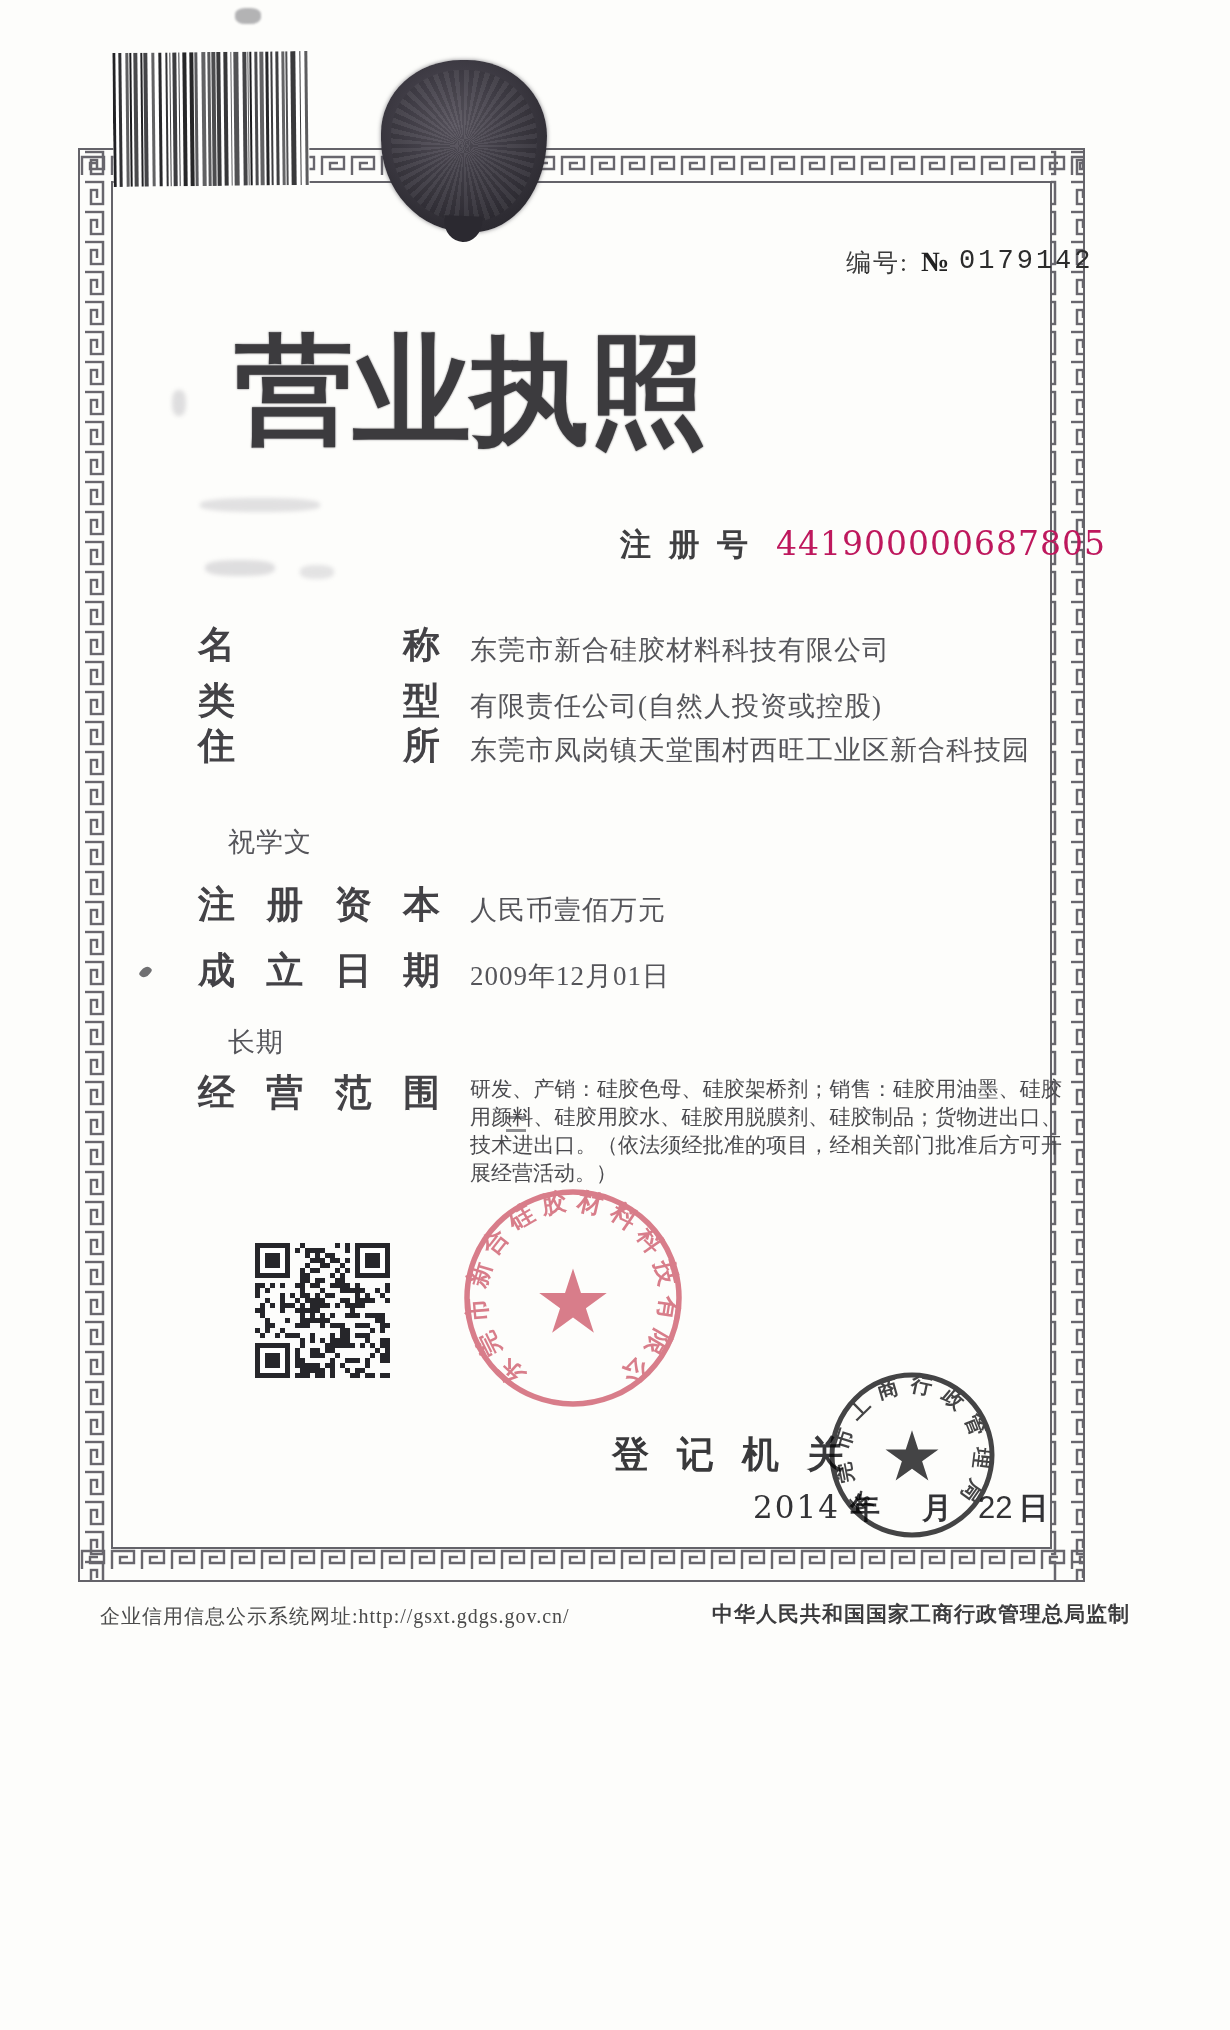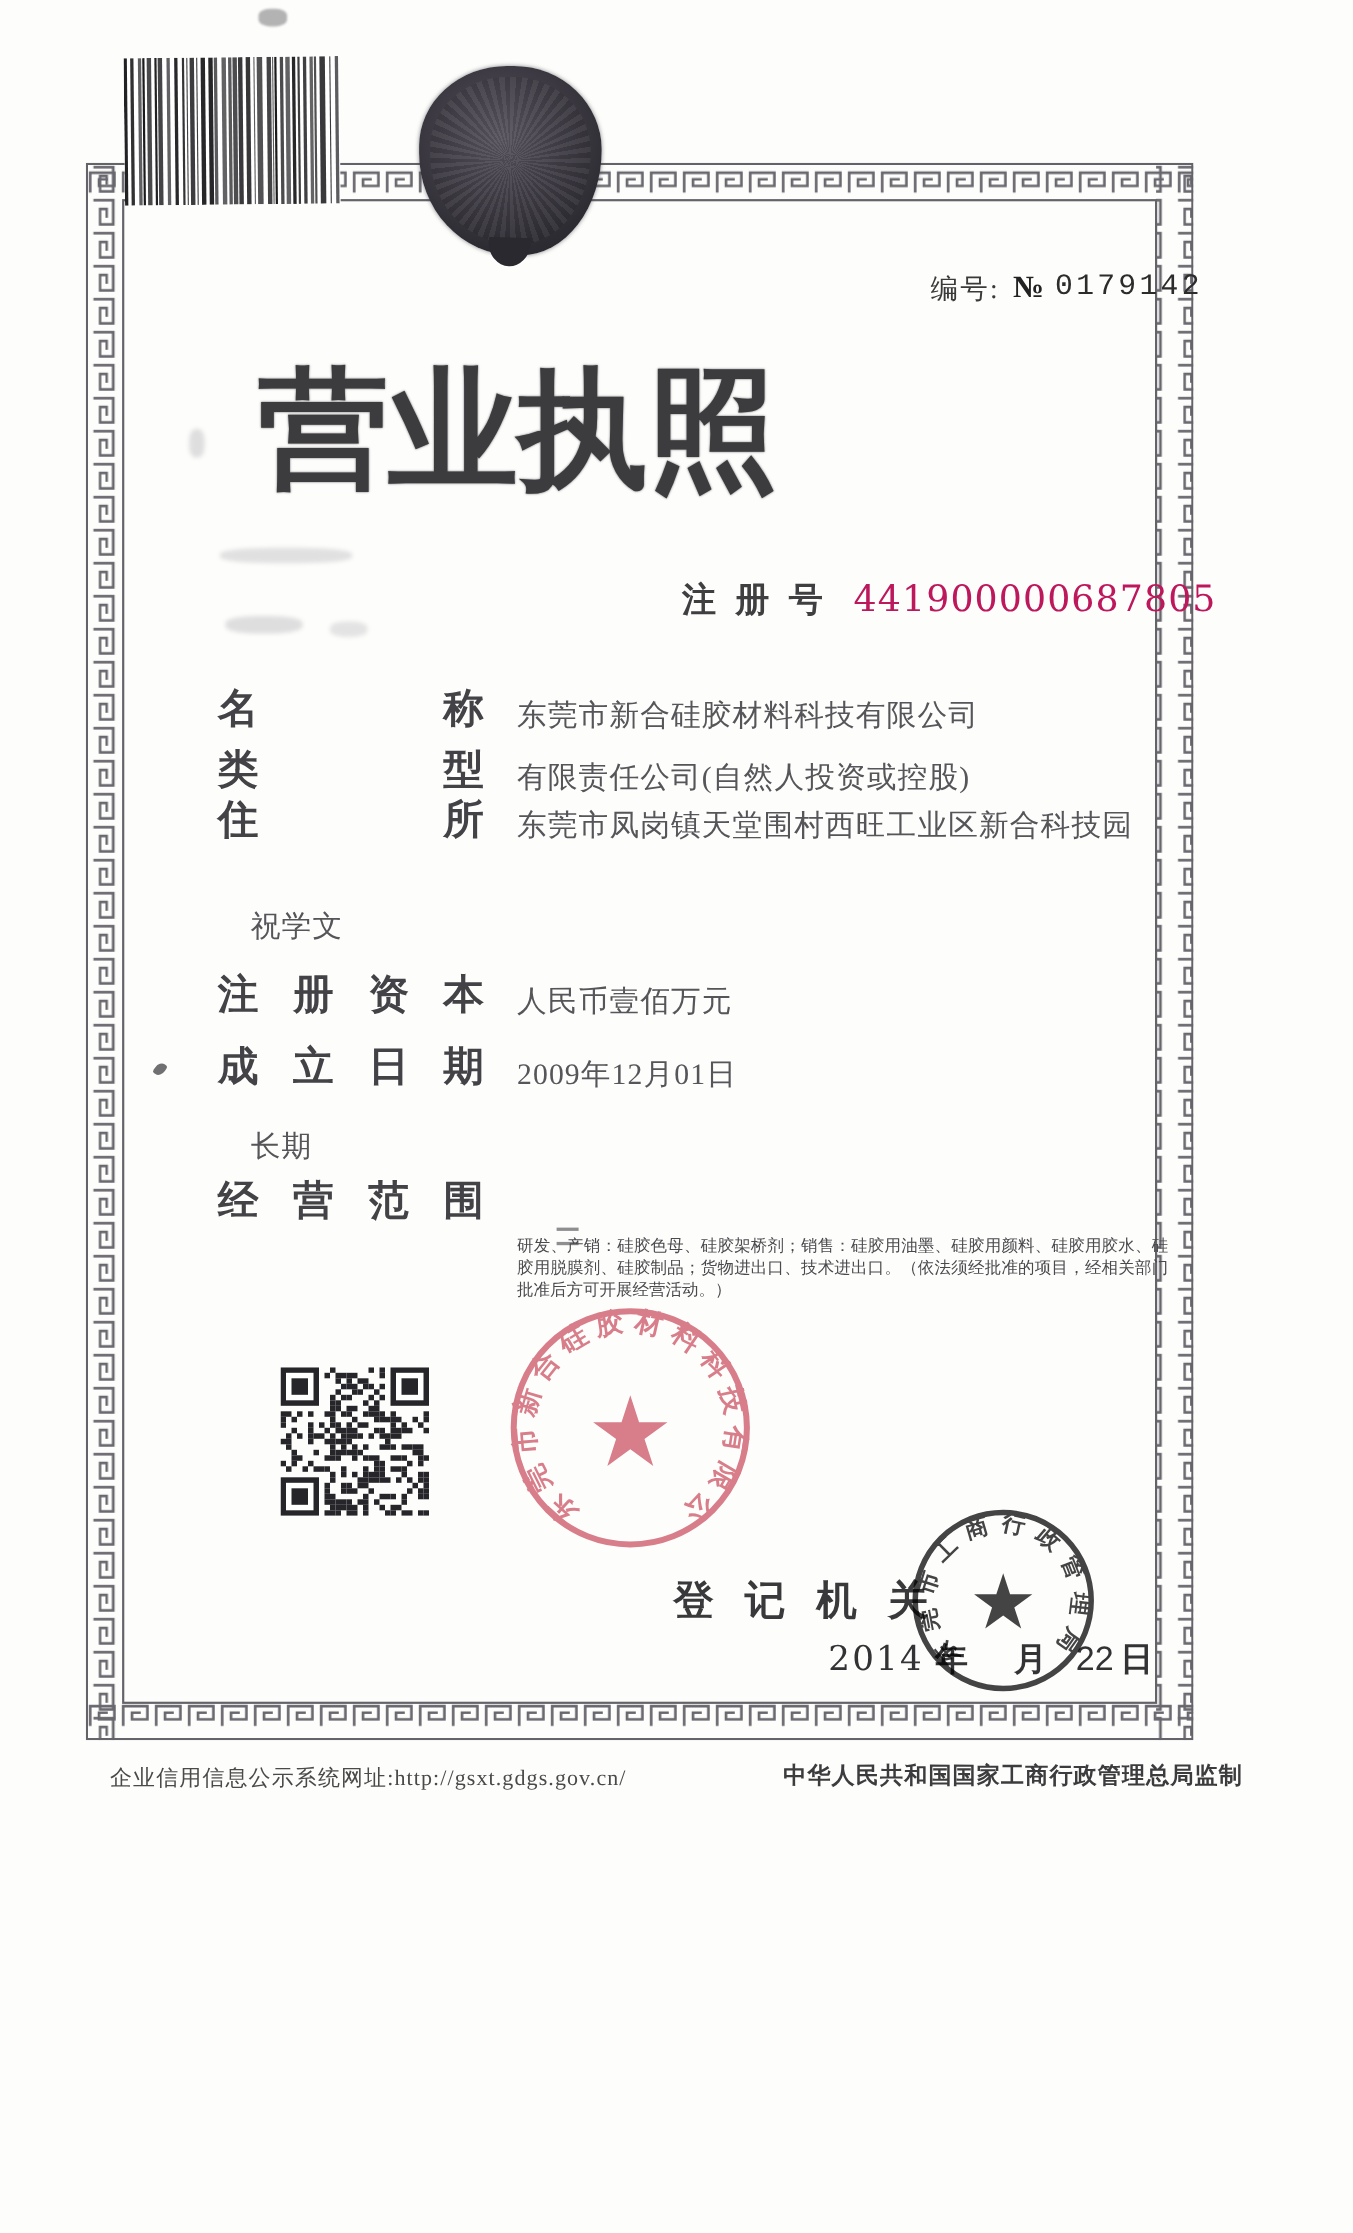--- a/index.html
+++ b/index.html
@@ -70,22 +70,22 @@
     font-size:37px;font-weight:600;color:#434246;
     text-align:justify;text-align-last:justify;
     line-height:1.15;
   }
   .field-value{
     margin-left:30px;padding-top:9px;
     font-size:27px;color:#55555a;letter-spacing:1px;line-height:1.3;
   }
   .r1{top:624px;} .r2{top:680px;} .r3{top:724px;align-items:center;} .r4{top:816px;}
   .r5{top:884px;} .r6{top:950px;} .r7{top:1016px;} .r8{top:1072px;}
-  .r8 .field-value{font-size:15px;width:592px;letter-spacing:0;padding-top:4px;
-    color:#4a4a4e;line-height:1.33;text-align:justify;margin-top:48px;}
+  .r8 .field-value{font-size:21px;width:592px;letter-spacing:0;padding-top:4px;
+    color:#4a4a4e;line-height:1.33;text-align:justify;}
 
   
   #qr{left:255px;top:1243px;width:136px;height:136px;}
 
   
   .seal{mix-blend-mode:multiply;}
   #red-seal{left:453px;top:1178px;}
   #black-seal{left:822px;top:1365px;}
 
   

